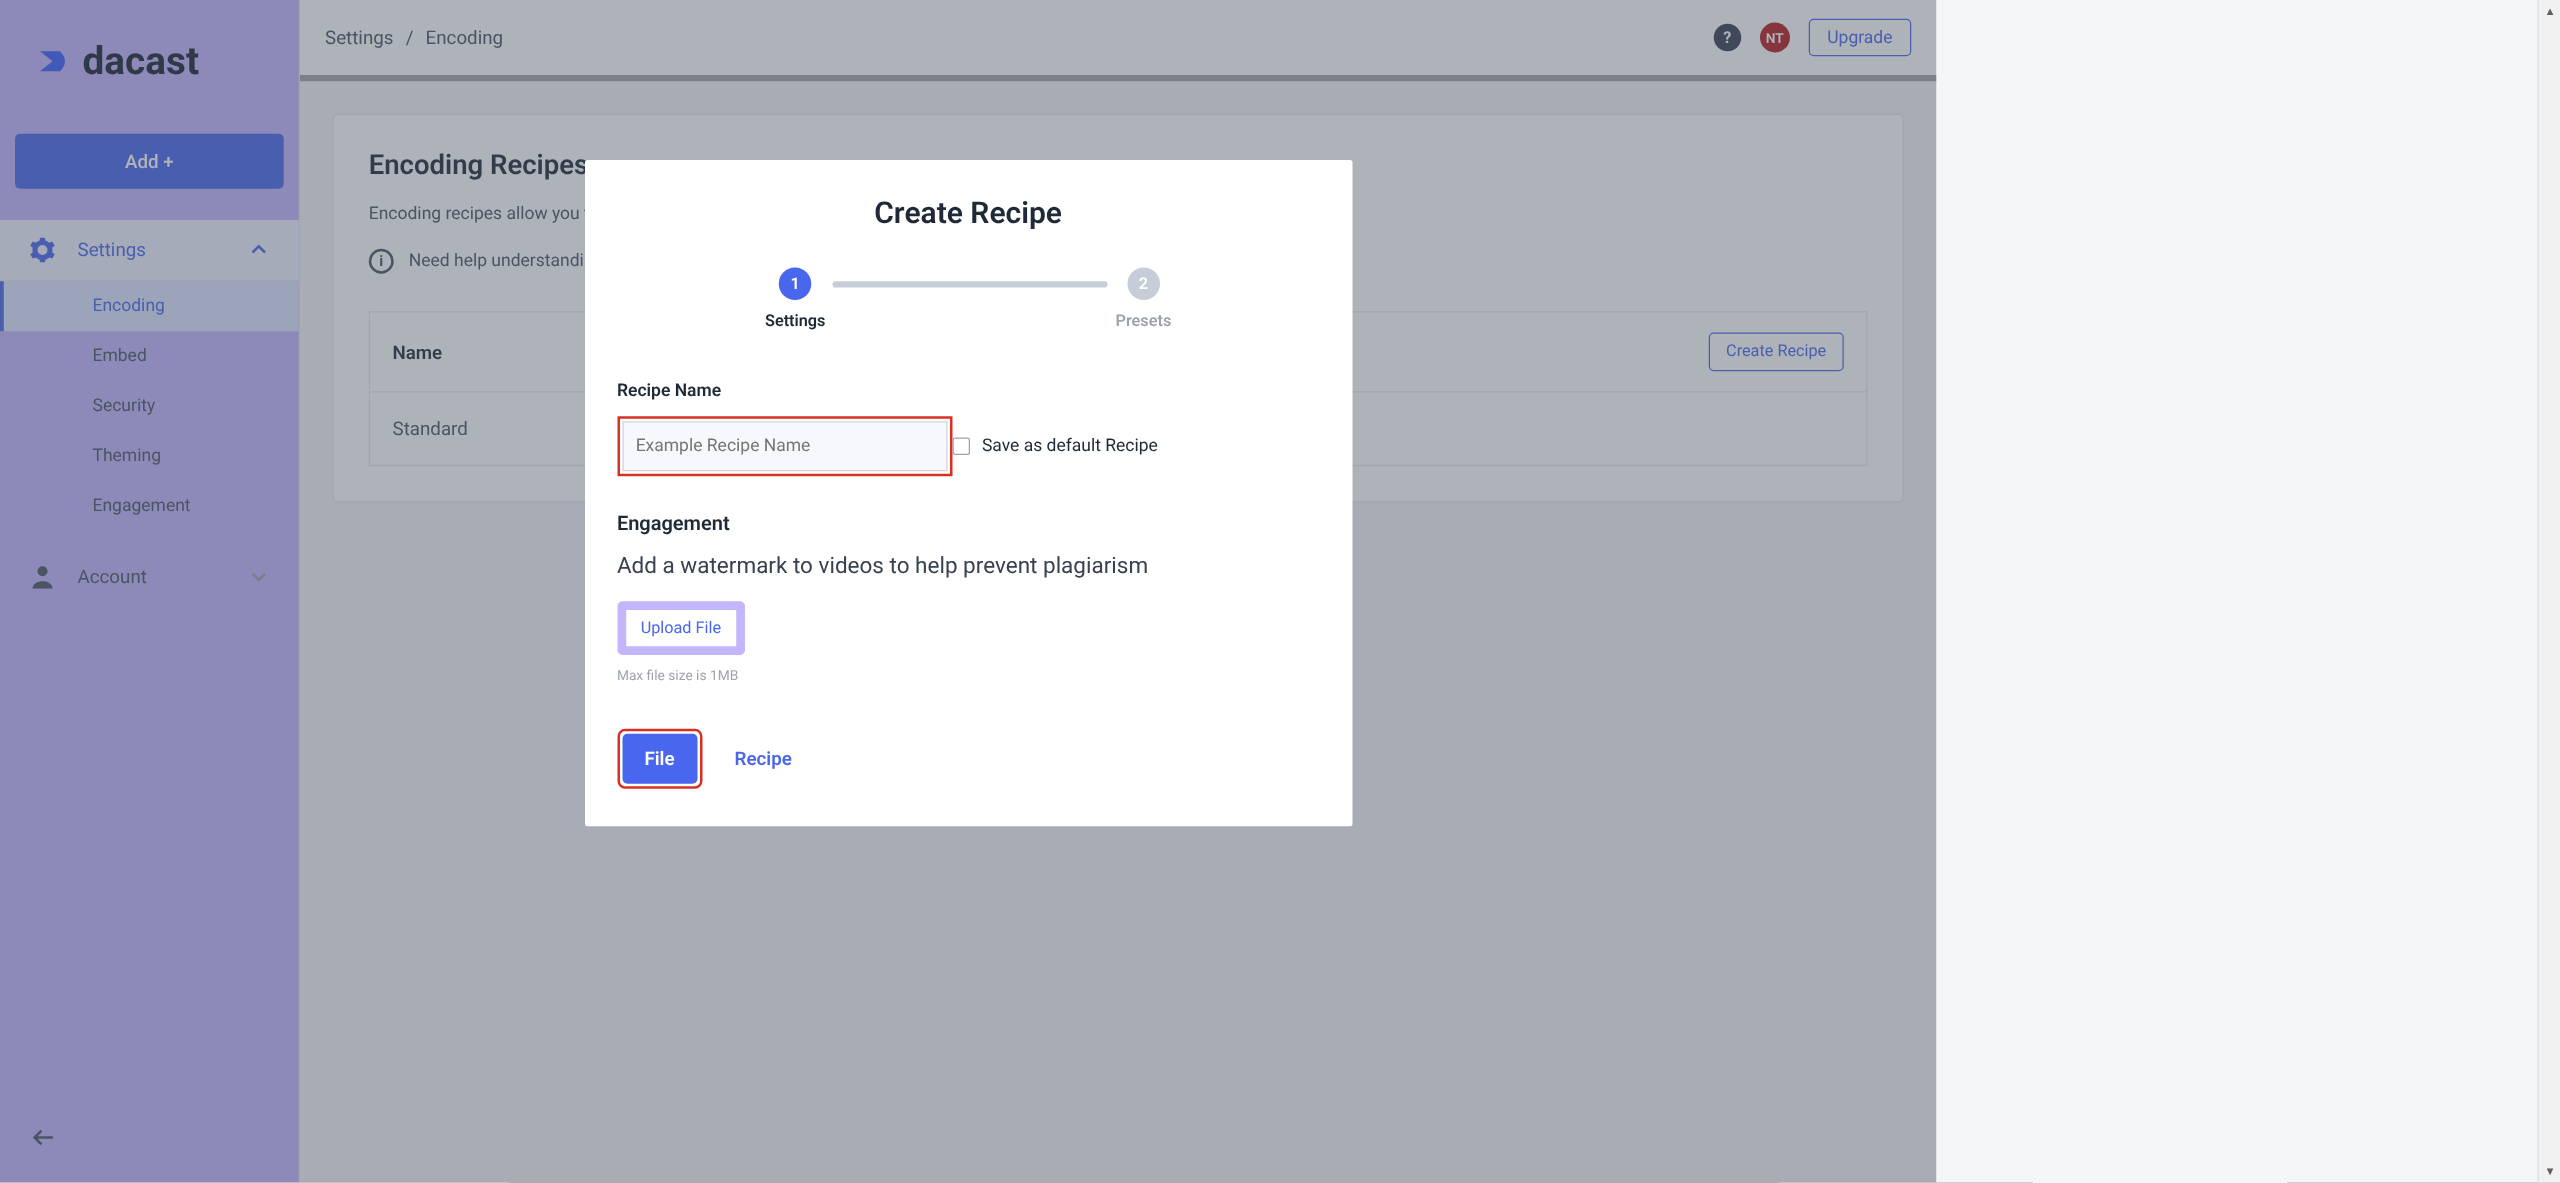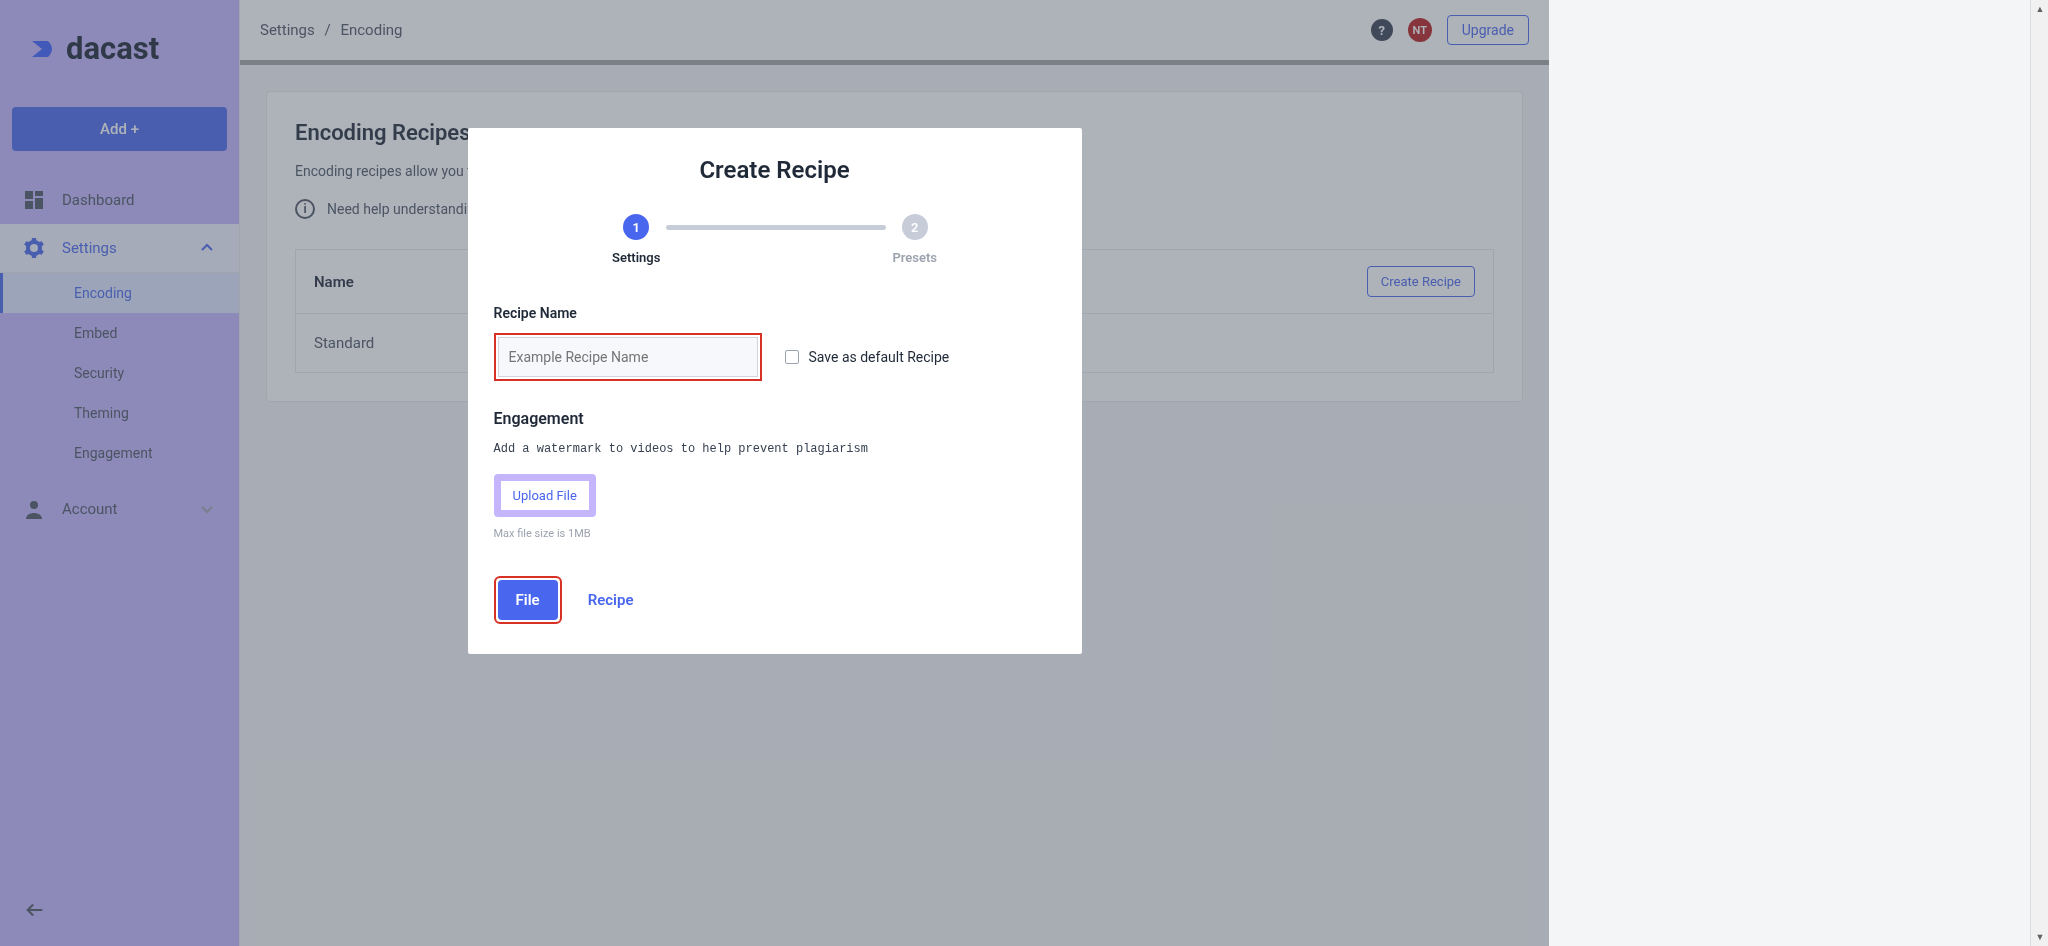--- a/index.html
+++ b/index.html
@@ -316,43 +316,41 @@
       padding: 11px 10px;
       border: 1px solid #d1d5db;
       background: #f7f8fb;
       font-size: 14px;
       color: #374151;
     }
     .checkbox-row {
       display: flex;
       align-items: center;
       gap: 10px;
-      padding-left: 23px;
     }
     .checkbox {
       width: 14px;
       height: 14px;
       border: 1.5px solid #9ca3af;
       border-radius: 2px;
     }
     .checkbox-label {
       font-size: 14px;
       color: #1f2937;
     }
     .watermark-title {
       font-size: 16px;
       font-weight: 600;
       color: #1f2937;
       margin-bottom: 14px;
     }
     .watermark-desc {
-      font-size: 12px;
+      font-size: 18px;
       color: #374151;
       margin-bottom: 18px;
-      font-family: Liberation Mono, monospace;
     }
     .upload-btn {
       border: 7px solid #c4b5fd;
       color: #4967ee;
       background: white;
       padding: 7px 12px;
       border-radius: 4px;
       font-size: 13px;
       cursor: pointer;
       margin-bottom: 10px;
@@ -421,31 +419,20 @@
       <span class="logo-icon">
         <svg viewBox="0 0 28 28" width="28" height="28">
           <path d="M2 6 L18 6 Q26 14 18 22 L2 22 L12 14 Z" fill="#3a5fff"></path>
         </svg>
       </span>
       <span class="logo-text">dacast</span>
     </div>
 
     <button class="add-button">Add +</button>
 
-    <div class="nav-item">
-      <span class="nav-icon">
-        <svg viewBox="0 0 20 20" width="20" height="20" fill="#4b5563">
-          <rect x="1" y="1" width="8" height="8"></rect>
-            <rect x="11" y="1" width="8" height="5"></rect>
-          <rect x="1" y="11" width="8" height="8"></rect>
-            <rect x="11" y="8" width="8" height="11"></rect>
-        </svg>
-      </span>
-      <span>Dashboard</span>
-    </div>
 
     <div class="nav-item expanded">
       <span class="nav-icon">
         <svg viewBox="0 0 20 20" width="20" height="20" fill="#4967ee">
           <path d="M10 6a4 4 0 100 8 4 4 0 000-8zm8 4a8 8 0 01-.2 1.8l2 1.6-2 3.4-2.4-.9a8 8 0 01-3.1 1.8L12 20H8l-.3-2.3a8 8 0 01-3.1-1.8l-2.4.9-2-3.4 2-1.6A8 8 0 012 10a8 8 0 01.2-1.8l-2-1.6 2-3.4 2.4.9a8 8 0 013.1-1.8L8 0h4l.3 2.3a8 8 0 013.1 1.8l2.4-.9 2 3.4-2 1.6A8 8 0 0118 10z"></path>
         </svg>
       </span>
       <span>Settings</span>
       <span class="nav-chevron">
         <svg viewBox="0 0 16 16" width="16" height="16" fill="none" stroke="#4967ee" stroke-width="2">

